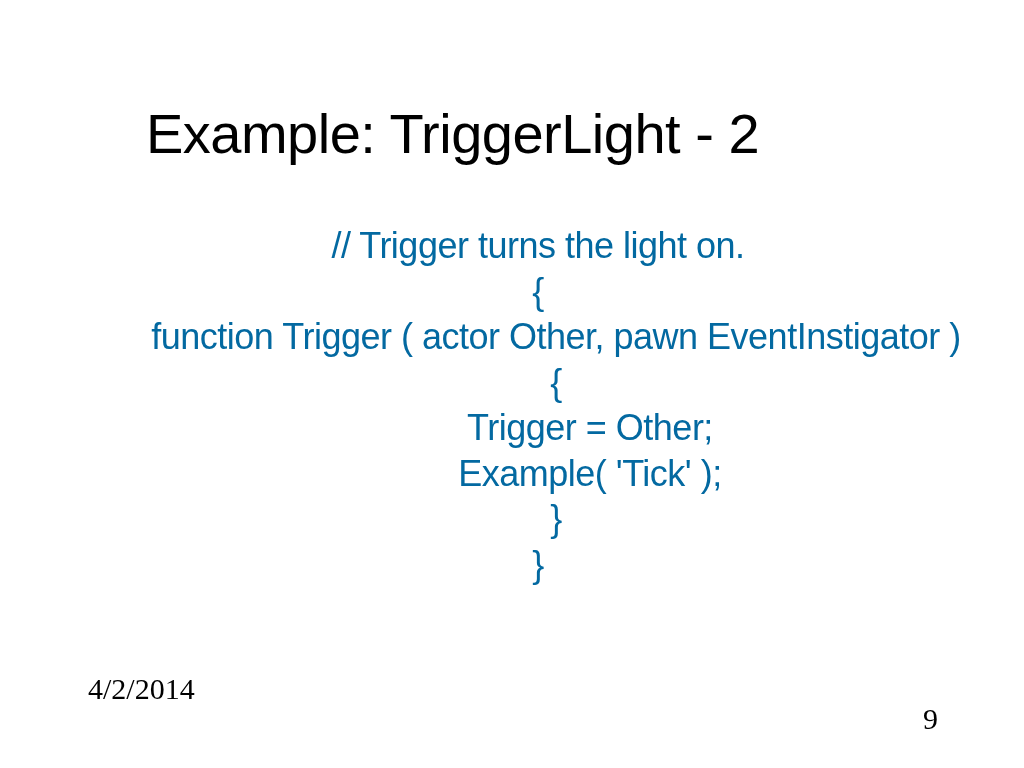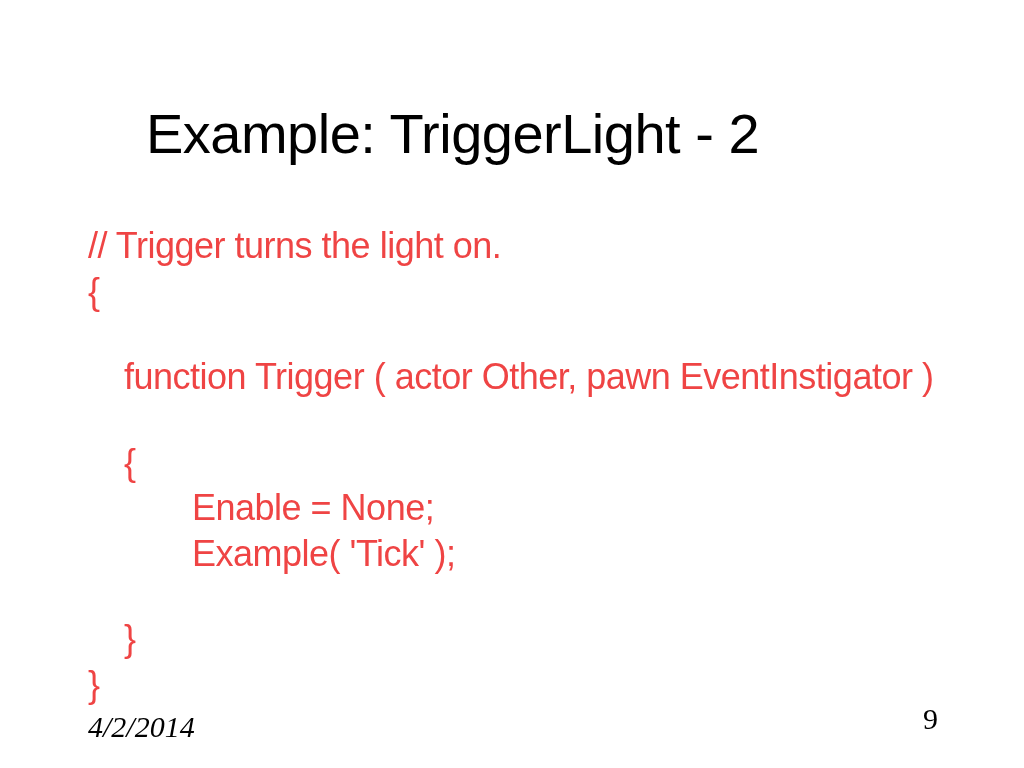--- a/index.html
+++ b/index.html
@@ -29,39 +29,39 @@
     white-space: pre;
   }
   .code-block {
     position: absolute;
     top: 223px;
     left: 88px;
     width: 900px;
     font-size: 36px;
     letter-spacing: -0.5px;
     line-height: 45.5px;
-    color: #ef4444;
+    color: #0369a1;
+    text-align: center;
   }
   .code-line {
     white-space: pre;
     min-height: 45.5px;
   }
   .indent-0 { padding-left: 0; }
-  .indent-1 { padding-left: 36px; margin-top: 40px; }
+  .indent-1 { padding-left: 36px; }
   .indent-2 { padding-left: 104px; }
   .footer-date {
     position: absolute;
-    top: 710px;
+    top: 672px;
     left: 88px;
     font-family: "Liberation Serif", serif;
     font-size: 30px;
     line-height: 34px;
     color: #000000;
     white-space: pre;
-    font-style: italic;
   }
   .slide-number {
     position: absolute;
     top: 702px;
     left: 838px;
     width: 100px;
     text-align: right;
     font-family: "Liberation Serif", serif;
     font-size: 30px;
     line-height: 34px;
@@ -74,21 +74,21 @@
 
 <div class="slide">
 
   <div class="slide-title">Example: TriggerLight - 2</div>
 
   <div class="code-block">
     <div class="code-line indent-0">// Trigger turns the light on.</div>
     <div class="code-line indent-0">{</div>
     <div class="code-line indent-1">function Trigger ( actor Other, pawn EventInstigator )</div>
     <div class="code-line indent-1">{</div>
-    <div class="code-line indent-2">Enable = None;</div>
+    <div class="code-line indent-2">Trigger = Other;</div>
     <div class="code-line indent-2">Example( 'Tick' );</div>
     <div class="code-line indent-1">}</div>
     <div class="code-line indent-0">}</div>
   </div>
 
   <div class="footer-date">4/2/2014</div>
 
   <div class="slide-number">9</div>
 
 </div>

